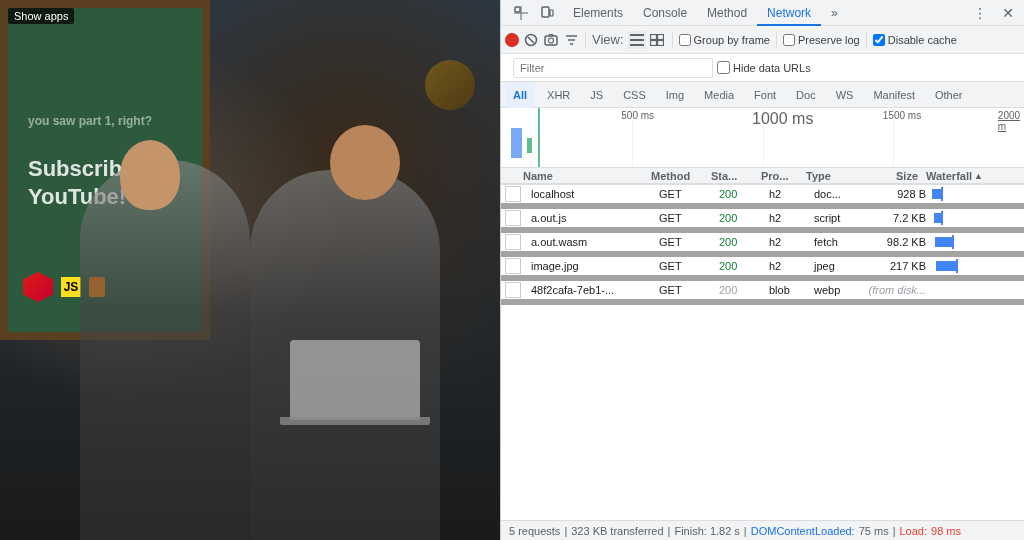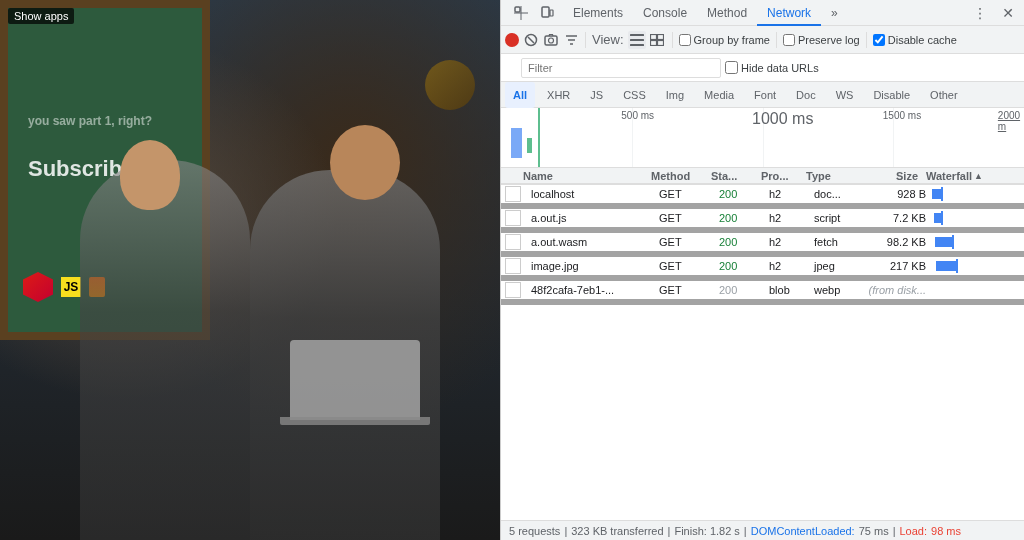--- a/index.html
+++ b/index.html
@@ -187,21 +187,21 @@
     }
     .checkbox-item input[type=checkbox] { width: 12px; height: 12px; }
 
     
     .filter-bar {
       display: flex;
       align-items: center;
       background: #fff;
       border-bottom: 1px solid #ddd;
       height: 28px;
-      padding: 0 20px;
+      padding: 0 12px;
       gap: 4px;
       flex-shrink: 0;
     }
     .filter-input {
       flex: 1;
       max-width: 200px;
       height: 20px;
       border: 1px solid #ddd;
       border-radius: 2px;
       padding: 0 6px;
@@ -379,20 +379,21 @@
 </head>
 <body>
 
 <div class="video-panel">
   <div class="video-bg">
 
     <div class="chalkboard">
       <div class="chalkboard-text">
         <span style="font-size:12px;color:rgba(255,255,255,0.5)">you saw part 1, right?</span><br><br>
         <span style="font-size:22px;color:rgba(255,255,255,0.85)">Subscribe on</span><br>
+        <span style="font-size:22px;color:rgba(255,255,255,0.85)">YouTube!</span>
       </div>
 
       <div style="position:absolute;bottom:30px;left:15px;display:flex;gap:8px;align-items:center;">
         <div style="width:30px;height:30px;background:linear-gradient(135deg,#dd1b16,#c3002f);clip-path:polygon(50% 0%,100% 25%,100% 75%,50% 100%,0% 75%,0% 25%);"></div>
         <div style="width:20px;height:20px;background:#f7df1e;display:flex;align-items:center;justify-content:center;font-size:12px;font-weight:bold;color:#000;">JS</div>
         <div style="width:16px;height:20px;background:linear-gradient(180deg,#ff6d00,#ff9100);border-radius:2px;"></div>
       </div>
     </div>
 
     <div style="position:absolute;left:80px;bottom:0;width:170px;height:380px;background:linear-gradient(180deg,#888 0%,#444 40%,#333 100%);border-radius:80px 80px 0 0;opacity:0.6;"></div>
@@ -510,21 +511,21 @@
   <div class="type-filter">
     <div class="type-btn active">All</div>
     <div class="type-btn">XHR</div>
     <div class="type-btn">JS</div>
     <div class="type-btn">CSS</div>
     <div class="type-btn">Img</div>
     <div class="type-btn">Media</div>
     <div class="type-btn">Font</div>
     <div class="type-btn">Doc</div>
     <div class="type-btn">WS</div>
-    <div class="type-btn">Disable</div>
+    <div class="type-btn">Manifest</div>
     <div class="type-btn">Other</div>
   </div>
 
   <div class="timeline-area">
 
     <div class="timeline-grid-line" style="left:25%"></div>
     <div class="timeline-grid-line" style="left:50%"></div>
     <div class="timeline-grid-line" style="left:75%"></div>
 
     <span class="time-marker" style="left:23%;top:2px;font-size:10px;color:#5f6368;">500 ms</span>

